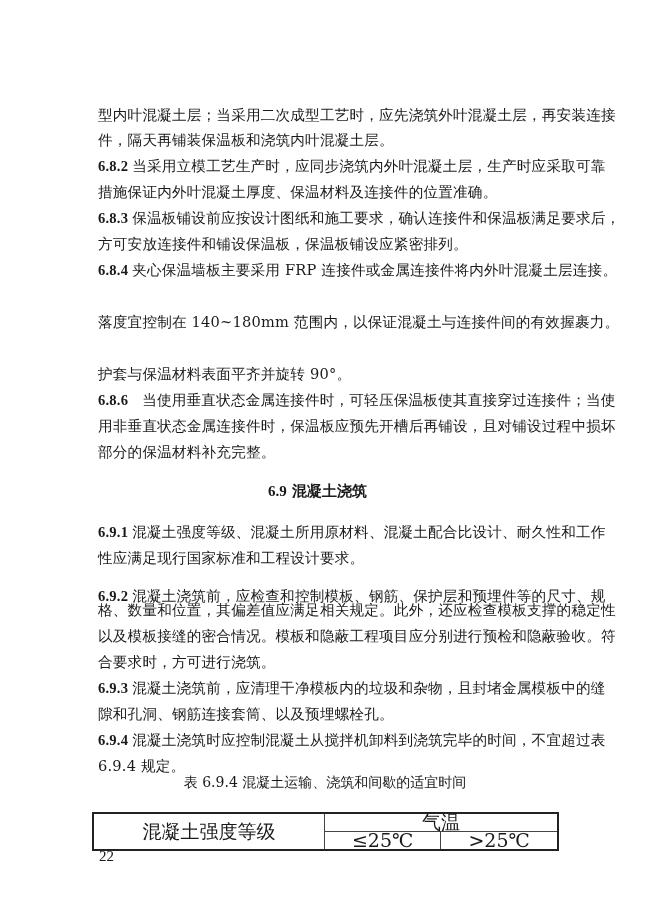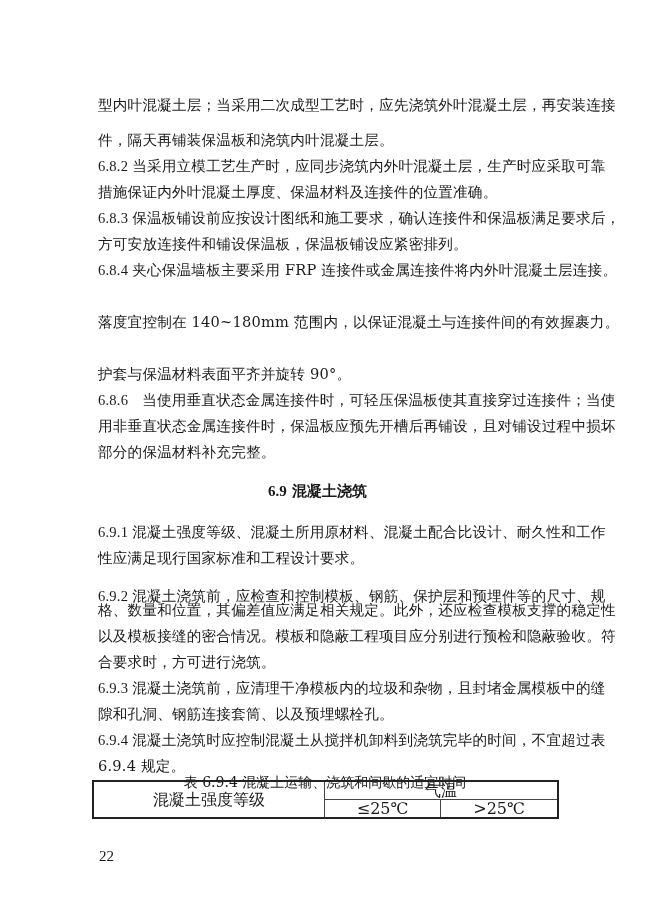--- a/index.html
+++ b/index.html
@@ -9,49 +9,49 @@
     color: #1a1a1a;
   }
   .page { position: absolute; left: 0; top: 0; width: 650px; height: 919px; }
   .line {
     position: absolute; left: 98px; width: 455px;
     font-size: 14.6px; line-height: 18px; height: 18px;
     white-space: nowrap; text-align: justify; text-align-last: justify;
     letter-spacing: 0.2px;
   }
   .line.last { text-align-last: left; }
-  .num { font-family: "Liberation Serif", serif; font-weight: normal; margin-right: 4px; margin-top: 35px; }
+  .num { font-family: "Liberation Serif", serif; font-weight: bold; margin-right: 4px; margin-top: 35px; }
   .num.wide { margin-right: 14px; }
   .section-title {
     position: absolute; left: 0; width: 635px; top: 482px; text-align: center;
     font-size: 15px; font-weight: bold; font-family: "DejaVu Sans", "Liberation Sans", sans-serif;
   }
   .section-title .sn { font-family: "Liberation Serif", serif; }
   .caption {
     position: absolute; left: 0; width: 650px; top: 774px; text-align: center;
     font-size: 14px; line-height: 16px;
   }
   table.t {
-    position: absolute; left: 92px; top: 780px; width: 467px;
+    position: absolute; left: 92px; top: 812px; width: 467px;
     border-collapse: collapse; border: 2px solid #222;
-    font-size: 16px;
+    font-size: 19px;
   }
   table.t td { border: 1px solid #444; text-align: center; padding: 0; height: 17px; line-height: 17px; }
   table.t td.hdr { width: 230px; }
   .pageno {
     position: absolute; left: 99px; top: 848px; font-size: 15px;
     font-family: "Liberation Serif", serif;
   }
 </style>
 </head>
 <body>
 
 <div class="page">
 
-  <div class="line" style="top:96px">型内叶混凝土层；当采用二次成型工艺时，应先浇筑外叶混凝土层，再安装连接</div>
+  <div class="line" style="top:106px">型内叶混凝土层；当采用二次成型工艺时，应先浇筑外叶混凝土层，再安装连接</div>
   <div class="line last" style="top:131px">件，隔天再铺装保温板和浇筑内叶混凝土层。</div>
 
   <div class="line" style="top:157px"><span class="num">6.8.2</span><span>当采用立模工艺生产时，应同步浇筑内外叶混凝土层，生产时应采取可靠</span></div>
   <div class="line last" style="top:183px">措施保证内外叶混凝土厚度、保温材料及连接件的位置准确。</div>
 
   <div class="line" style="top:209px"><span class="num">6.8.3</span><span>保温板铺设前应按设计图纸和施工要求，确认连接件和保温板满足要求后，</span></div>
   <div class="line last" style="top:235px">方可安放连接件和铺设保温板，保温板铺设应紧密排列。</div>
 
   <div class="line" style="top:261px"><span class="num">6.8.4</span><span>夹心保温墙板主要采用 FRP 连接件或金属连接件将内外叶混凝土层连接。</span></div>
   <div class="line last" style="top:313px">落度宜控制在 140~180mm 范围内，以保证混凝土与连接件间的有效握裹力。</div>

